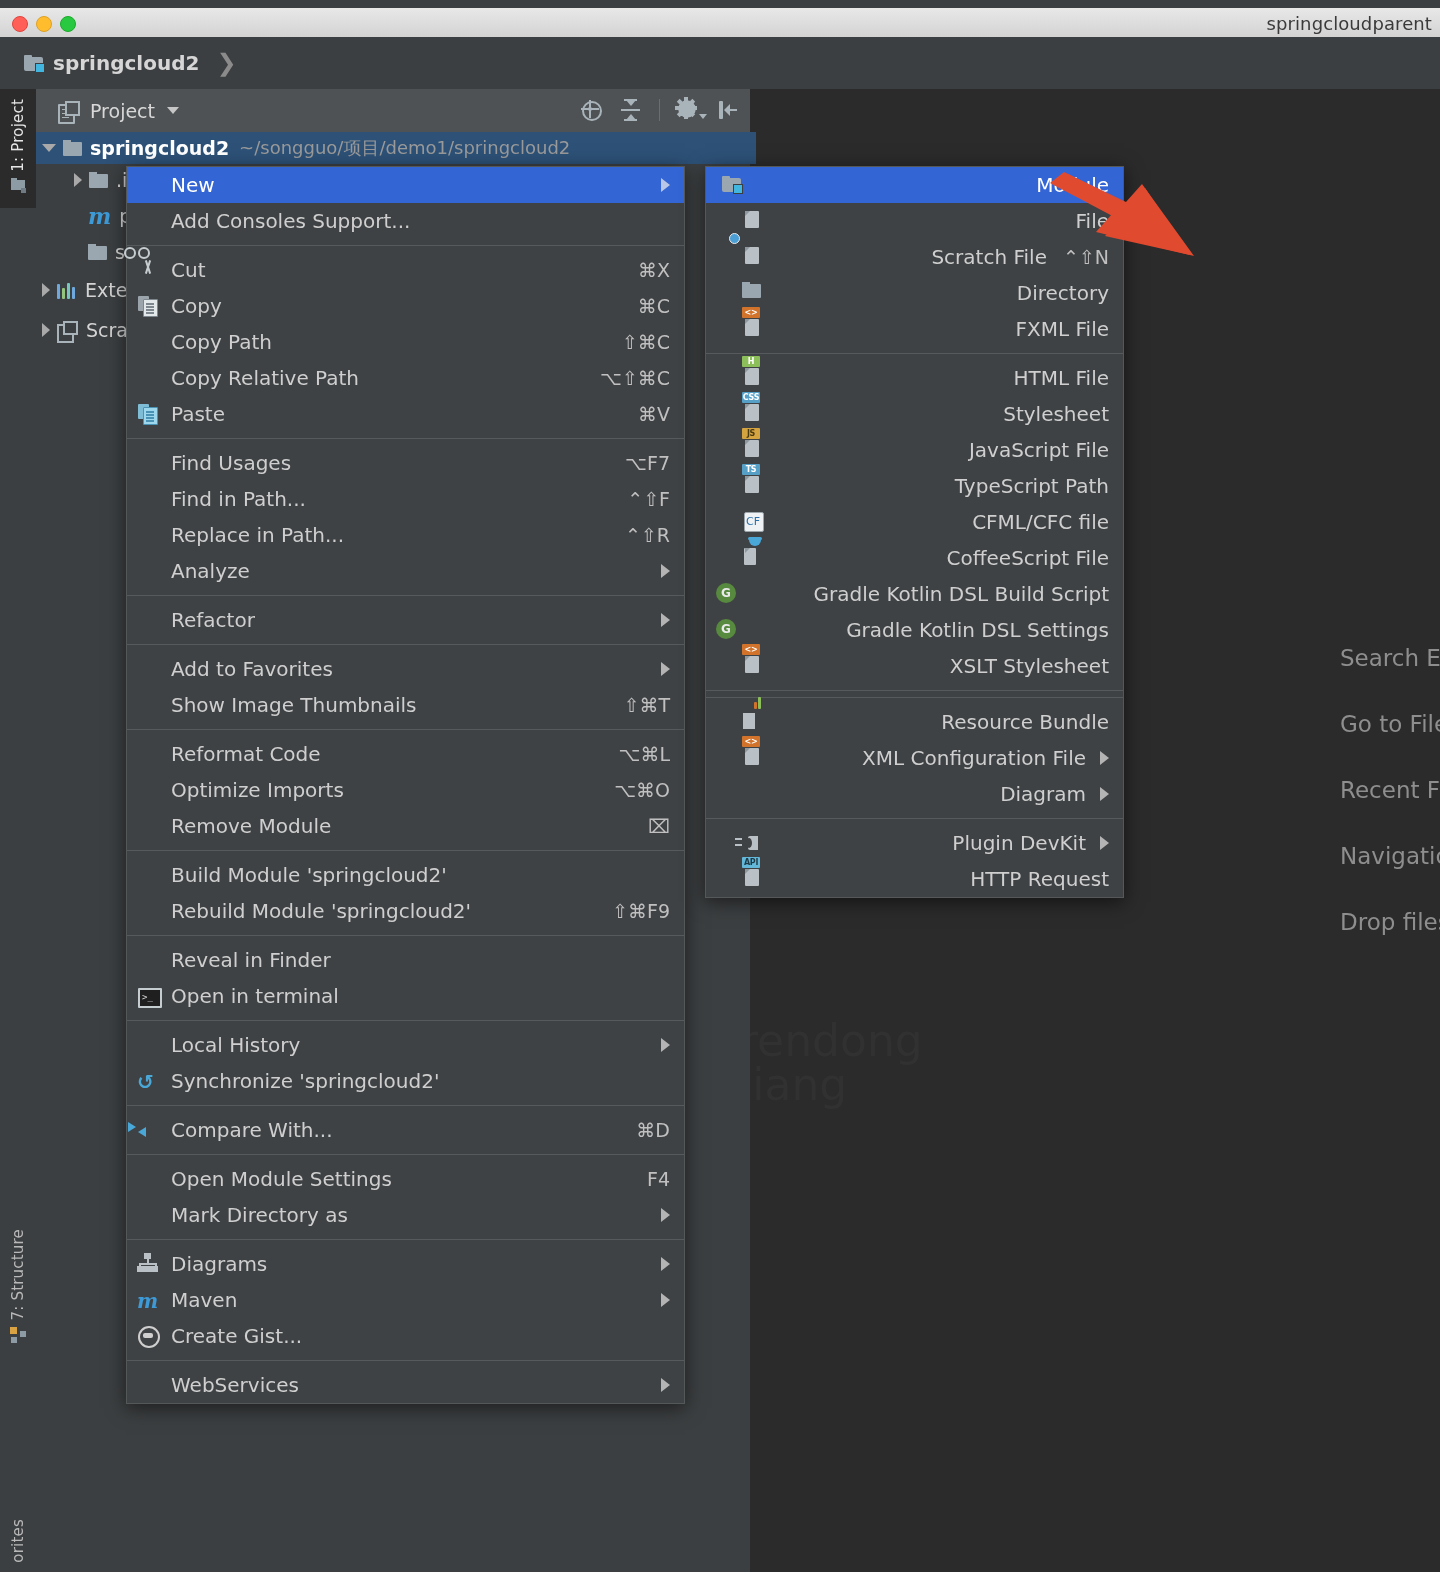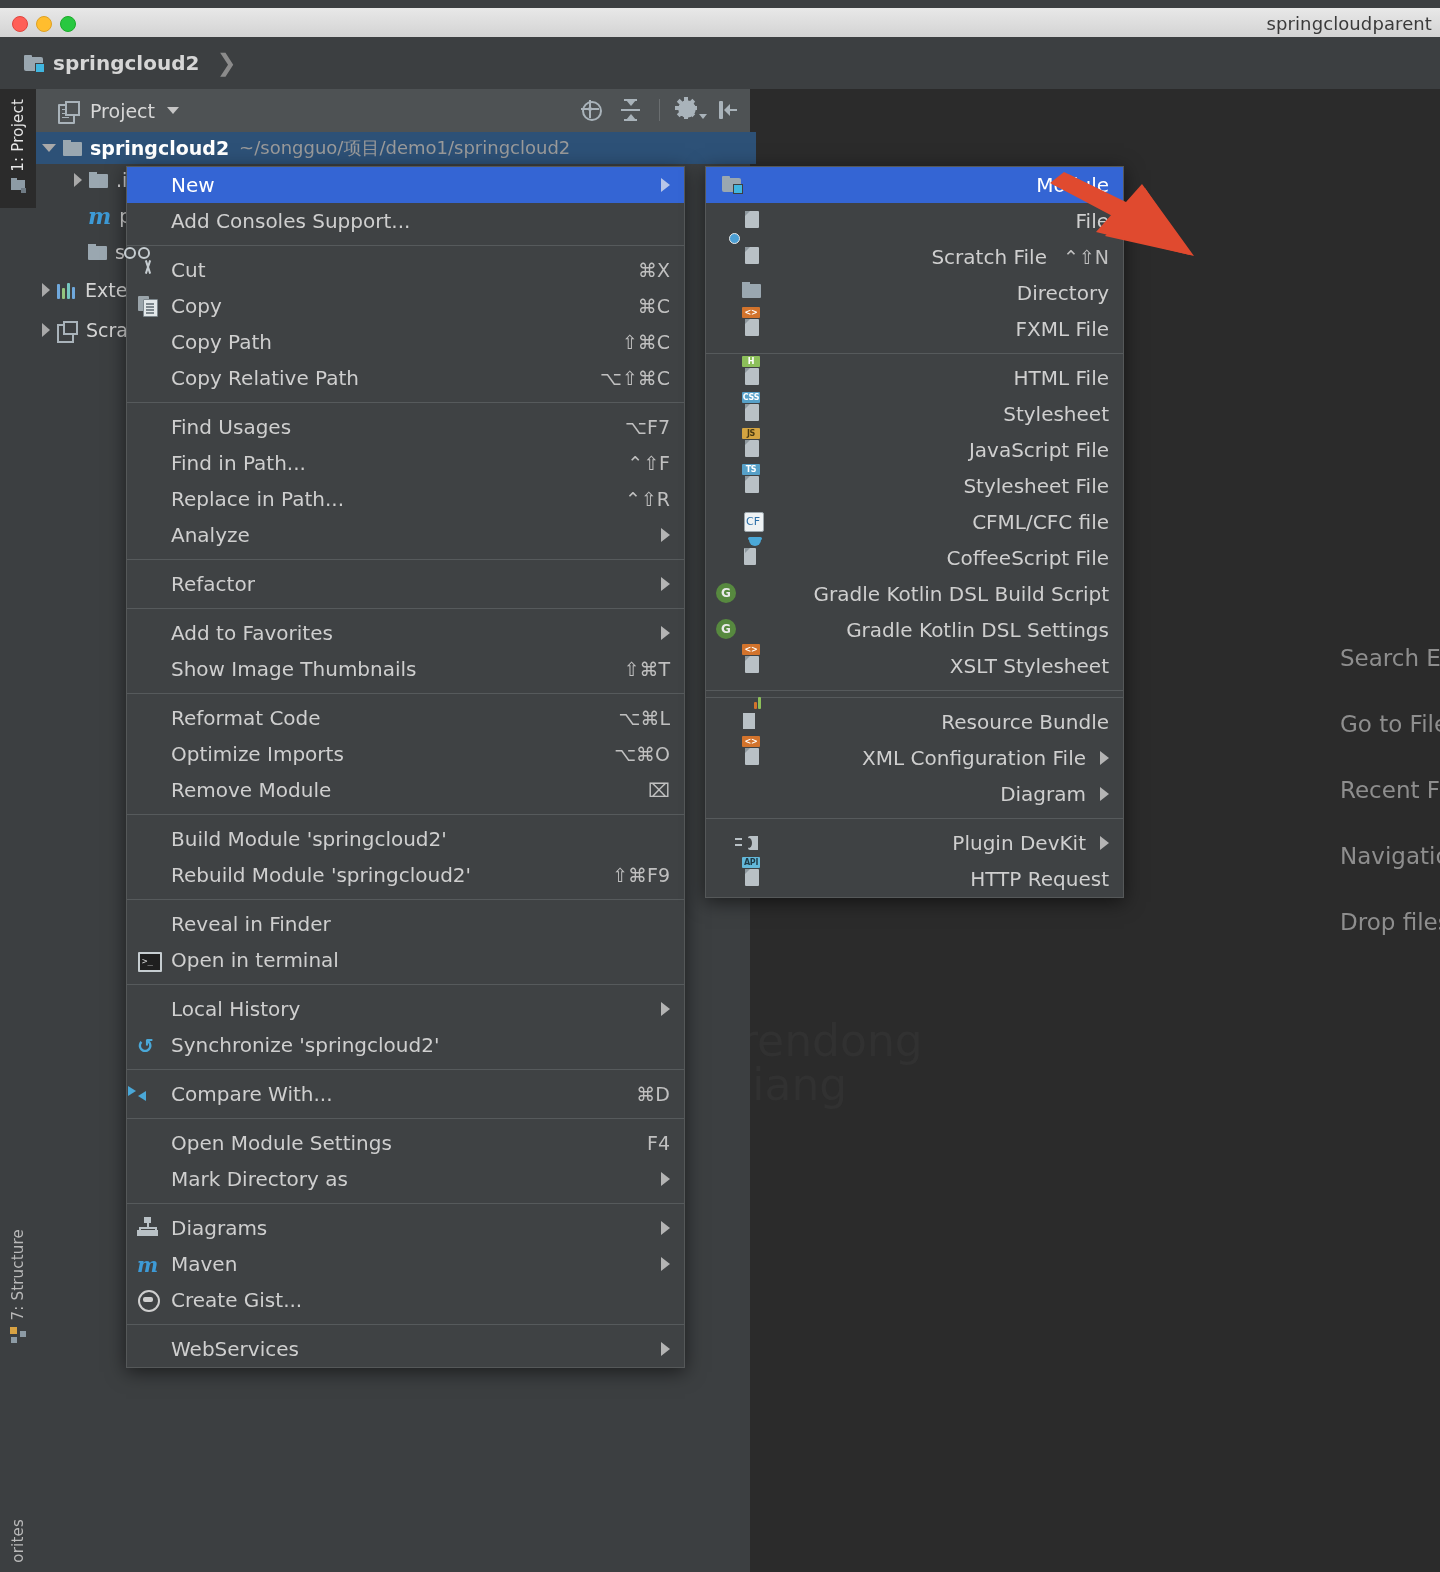--- a/index.html
+++ b/index.html
@@ -509,20 +509,25 @@
       <div class="mi">
         <span class="mi-ico"></span>
         <span class="mi-label">Copy Path</span>
         <span class="mi-short">⇧⌘C</span>
       </div>
       <div class="mi">
         <span class="mi-ico"></span>
         <span class="mi-label">Copy Relative Path</span>
         <span class="mi-short">⌥⇧⌘C</span>
       </div>
+      <div class="mi">
+        <span class="mi-ico"><span class="ico-copy ico-paste"><span class="back"></span><span class="front"></span></span></span>
+        <span class="mi-label">Paste</span>
+        <span class="mi-short">⌘V</span>
+      </div>
       <div class="msep"></div>
       <div class="mi">
         <span class="mi-ico"></span>
         <span class="mi-label">Find Usages</span>
         <span class="mi-short">⌥F7</span>
       </div>
       <div class="mi">
         <span class="mi-ico"></span>
         <span class="mi-label">Find in Path...</span>
         <span class="mi-short">⌃⇧F</span>
@@ -669,21 +674,21 @@
       <div class="mi">
         <span class="mi-ico"><span class="fi"><span class="doc"></span><span class="fold"></span><span class="tag" style="background:#56a0c8;color:#fff">CSS</span></span></span>
         <span class="mi-label">Stylesheet</span>
       </div>
       <div class="mi">
         <span class="mi-ico"><span class="fi"><span class="doc"></span><span class="fold"></span><span class="tag" style="background:#d4a441;color:#4a3a12">JS</span></span></span>
         <span class="mi-label">JavaScript File</span>
       </div>
       <div class="mi">
         <span class="mi-ico"><span class="fi"><span class="doc"></span><span class="fold"></span><span class="tag" style="background:#56a0c8;color:#fff">TS</span></span></span>
-        <span class="mi-label">Stylesheet File</span>
+        <span class="mi-label">TypeScript Path</span>
       </div>
       <div class="mi">
         <span class="mi-ico"><span class="fi"><span style="position:absolute;left:2px;top:1px;width:18px;height:18px;background:#eef2f4;border:1px solid #9aa4aa;border-radius:2px"></span><span style="position:absolute;left:4px;top:4px;color:#2b6fa8;font-size:11px;font-weight:normal">CF</span></span></span>
         <span class="mi-label">CFML/CFC file</span>
       </div>
       <div class="mi">
         <span class="mi-ico"><span class="fi ico-coffee"><span class="doc" style="left:2px;width:12px"></span><span class="fold"></span><span class="lid" style="left:6px;bottom:7px;width:14px"></span><span class="cup" style="left:7px;width:12px"></span></span></span>
         <span class="mi-label">CoffeeScript File</span>
       </div>
       <div class="mi">

